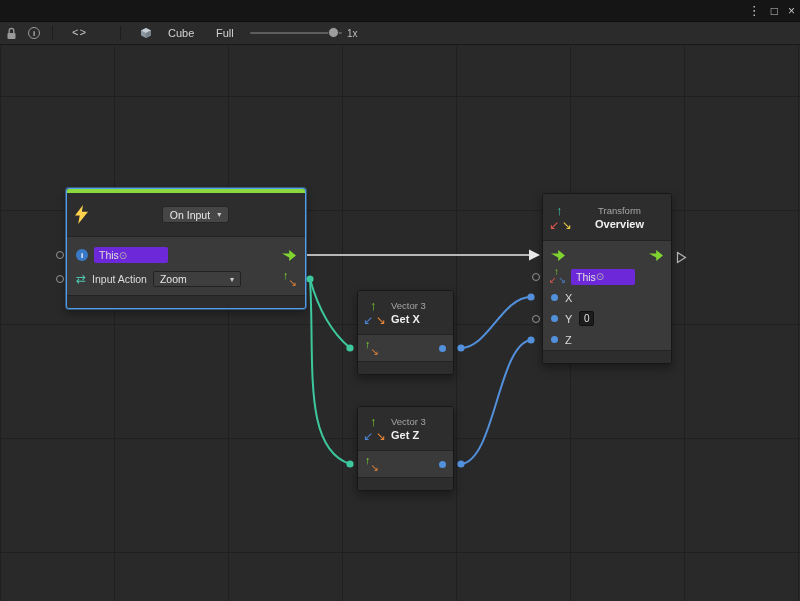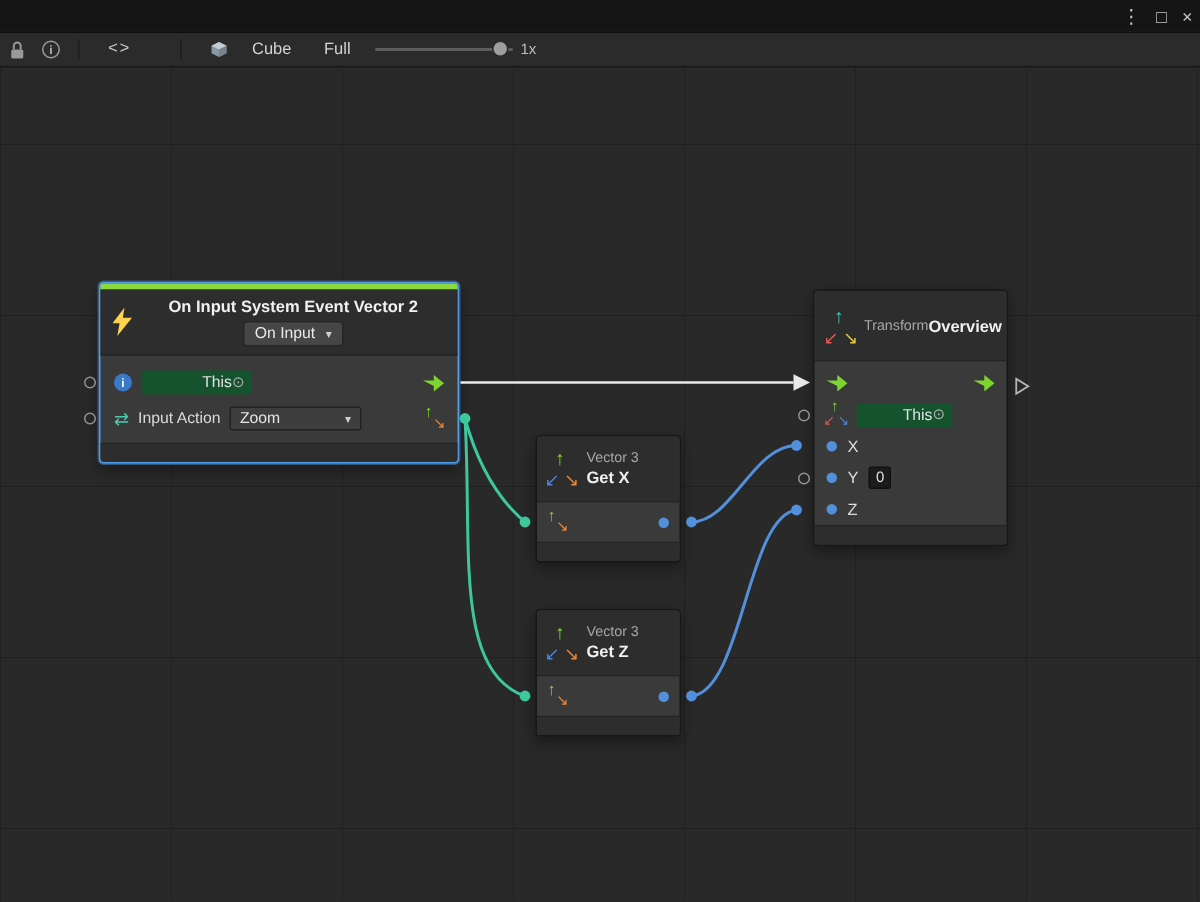--- a/index.html
+++ b/index.html
@@ -35,21 +35,21 @@
   .wires{position:absolute;top:0;left:0;width:800px;height:601px;z-index:5;pointer-events:none}
 
   
   .node{position:absolute;z-index:3;background:#3a3a3a;border:1px solid #171717;border-radius:3px;box-shadow:0 4px 10px rgba(0,0,0,.38)}
   .node.selected{border-color:#4f9eea;box-shadow:0 0 0 1px rgba(79,158,234,.45),0 4px 10px rgba(0,0,0,.4)}
   .nfooter{height:13px;background:#2d2d2d;border-top:1px solid #232323;border-radius:0 0 3px 3px}
   .pcircle{position:absolute;left:-11px;width:8px;height:8px;border:1.2px solid #929292;border-radius:50%}
   .dot{width:7px;height:7px;border-radius:50%;flex:none}
   .dot.blue{background:#5390DC}
   .spacer{flex:1}
-  .pill{background:#14532d;border-radius:2px;height:16px;display:flex;align-items:center;justify-content:flex-end;padding:0 5px;font-size:10.5px;color:#e0e0e0}
+  .pill{background:#6d28d9;border-radius:2px;height:16px;display:flex;align-items:center;justify-content:flex-start;padding:0 5px;font-size:10.5px;color:#e0e0e0}
   .target{font-size:10px;color:#b0b0b0}
   .caret{font-size:8px;color:#cfcfcf}
   .plabel{font-size:11px;color:#dcdcdc}
   .valbox{min-width:15px;height:15px;background:#1c1c1c;border:1px solid #101010;border-radius:2px;display:flex;align-items:center;justify-content:center;font-size:10px;color:#e0e0e0;padding:0 2px}
 
   
   .node-event{left:66px;top:188px;width:240px}
   .accent{height:4px;background:#8CD93F;border-radius:2px 2px 0 0}
   .ehdr{height:44px;background:#2d2d2d;border-bottom:1px solid #232323;display:flex;align-items:center;gap:6px;padding:0 8px}
   .etitles{flex:1;display:flex;flex-direction:column;align-items:center;gap:3px}
@@ -83,21 +83,21 @@
   
   .node-get{width:97px}
   .ghdr{height:44px;background:#2d2d2d;border-bottom:1px solid #232323;border-radius:3px 3px 0 0;display:flex;align-items:center;gap:7px;padding:0 7px}
   .gcat{font-size:9.5px;color:#a6a6a6;white-space:nowrap}
   .gtitle{font-size:11px;font-weight:bold;color:#f0f0f0;margin-top:2px;white-space:nowrap}
   .grow{height:26px;display:flex;align-items:center;gap:6px;padding:0 7px}
 
   
   .node-transform{left:542px;top:193px;width:130px}
   .thdr{height:47px;background:#2d2d2d;border-bottom:1px solid #232323;border-radius:3px 3px 0 0;display:flex;align-items:center;gap:6px;padding:0 8px}
-  .ttitles{flex:1;display:flex;flex-direction:row;align-items:center}
+  .ttitles{flex:1;display:flex;flex-direction:column;align-items:center}
   .tbody{padding-top:4px}
   .trow{height:21px;display:flex;align-items:center;gap:7px;padding:0 8px}
   .flow-tri{position:absolute;right:-16px;top:57px}
 </style>
 </head>
 <body>
 
 <div class="titlebar">
   <div class="win-controls">
     <span class="wc menu">⋮</span>
@@ -153,21 +153,20 @@
   <circle cx="531" cy="340" r="3.6" fill="#5390DC"></circle>
 </svg>
 
 <div class="node node-event selected">
   <div class="accent"></div>
   <div class="ehdr">
     <svg width="13" height="19" viewBox="0 0 13 19">
       <polygon points="8,0 0,10.5 4.7,10.5 3.2,19 13,6.8 6.9,6.8" fill="#FFD34D"></polygon>
     </svg>
     <div class="etitles">
-      <div class="node-title">On Input System Event Vector 2</div>
       <div class="chip">
         <span>On Input</span>
         <span class="caret">▾</span>
       </div>
     </div>
   </div>
   <div class="ebody">
     <div class="row">
       <span class="info-badge">i</span>
       <div class="pill w72">

